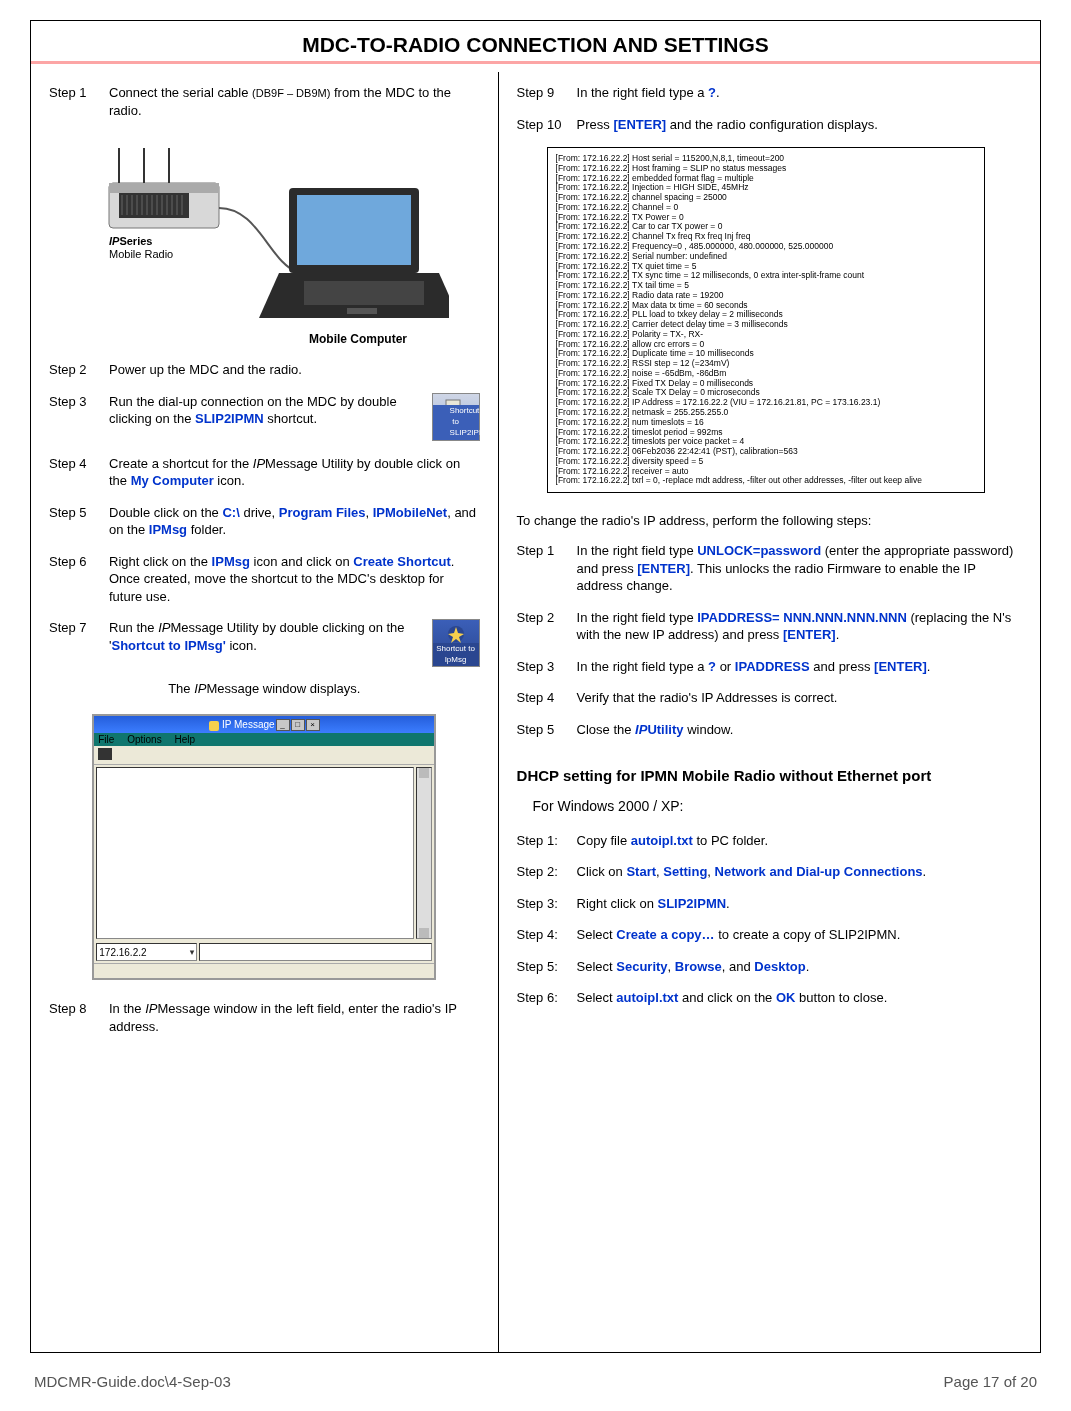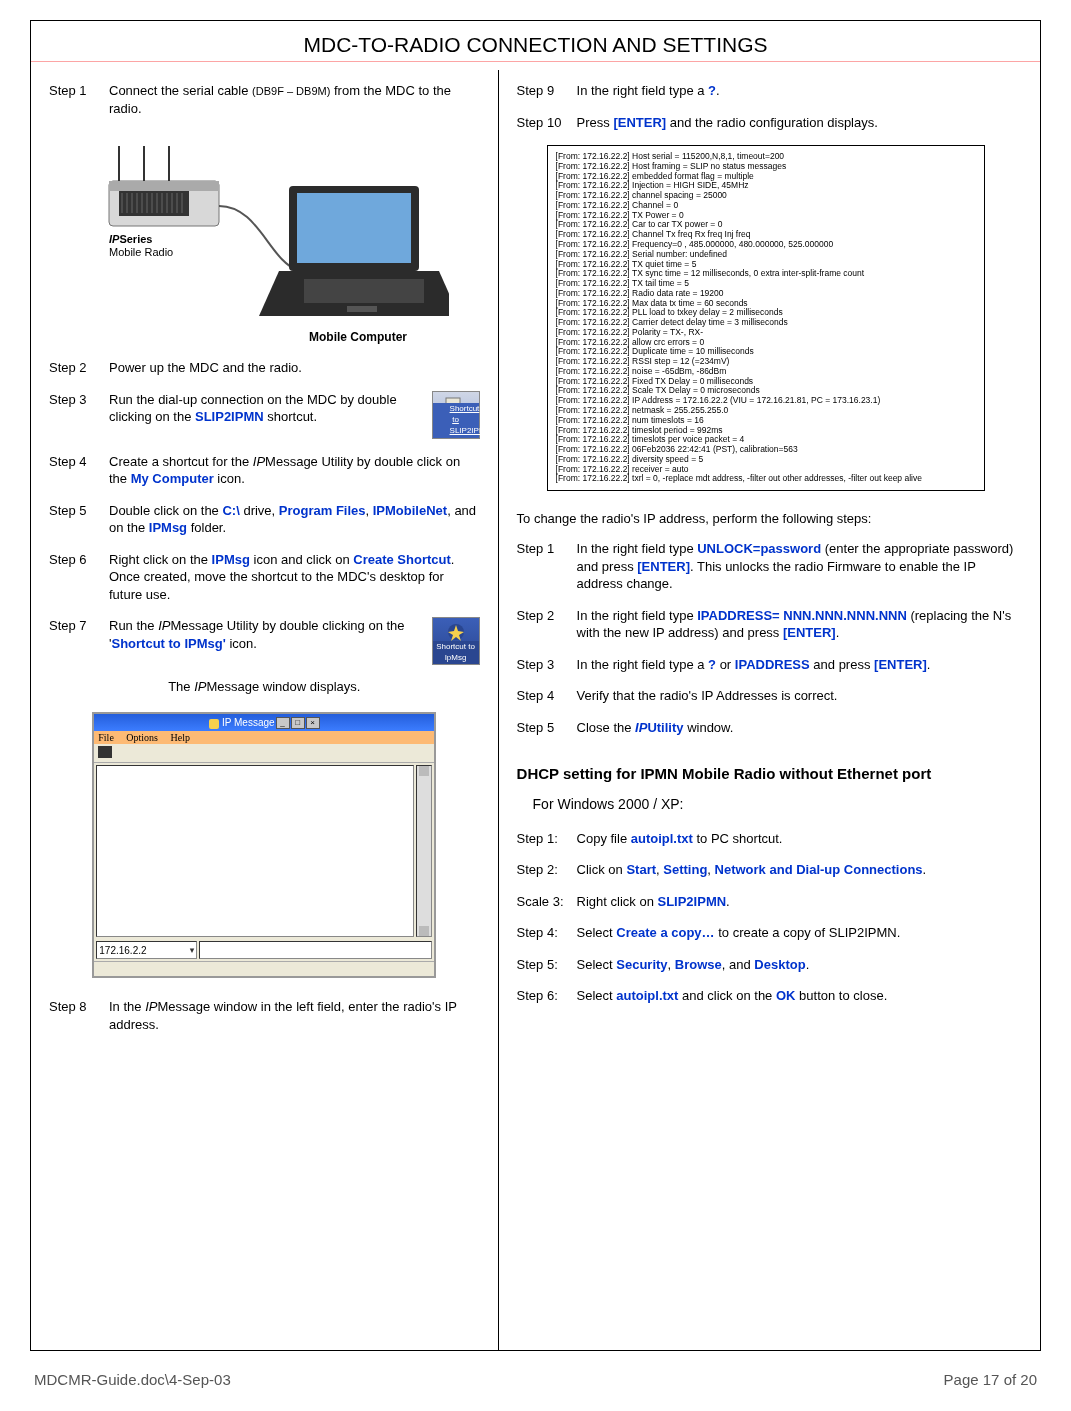--- a/index.html
+++ b/index.html
@@ -9,25 +9,25 @@
     padding: 20px 30px;
     color: #000;
     width: 1011px;
     background: #fff;
   }
   .page-border {
     border: 1px solid #000;
   }
   h1.title {
     font-size: 21px;
-    font-weight: normal;
+    font-weight: bold;
     text-align: center;
     margin: 8px 0;
     padding: 4px 0;
-    border-bottom: 1px solid #fca5a5;
+    border-bottom: 3px solid #fca5a5;
   }
   .content-wrap {
     display: flex;
     min-height: 1280px;
   }
   .col {
     padding: 12px 18px 18px 18px;
   }
   .col-left {
     width: 46%;
@@ -60,21 +60,21 @@
     height: 46px;
     float: right;
     margin-left: 8px;
     border: 1px solid #888;
     position: relative;
     font-size: 8px;
     text-align: center;
     color: #fff;
   }
   .icon-slip { background: linear-gradient(#cfd6e6,#9fb2d9); }
-  .icon-slip .cap { position:absolute; bottom:0; left:0; right:0; background:#3b5fb8; padding:1px 17px;text-decoration:underline;}
+  .icon-slip .cap { position:absolute; bottom:0; left:0; right:0; background:#3b5fb8; padding:1px 17px;}
   .icon-ipmsg { background: linear-gradient(#3b5fb8,#2a4690); }
   .icon-ipmsg .cap { position:absolute; bottom:0; left:0; right:0; background:#2a4690; padding:1px 0;}
   .center-caption {
     text-align: center;
     margin: 10px 0 18px 0;
   }
   .window {
     width: 340px;
     margin: 0 auto 20px auto;
     border: 2px solid #999;
@@ -86,21 +86,21 @@
     color:#fff;
     padding:2px 4px;
     display:flex;
     justify-content:center;
     align-items:center;
     font-size:10px;
   }
   .window .winbtns span {
     display:inline-block; width:12px; height:10px; background:#c8c8c8; border:1px solid #555; margin-left:1px; text-align:center; line-height:9px; color:#000; font-size:8px;
   }
-  .window .menubar { background:#fdba74; padding:1px 4px; font-size:10px;font-family:Liberation Serif, serif;}
+  .window .menubar { background:#0f766e; padding:1px 4px; font-size:10px;}
   .window .menubar span { margin-right:10px; }
   .window .toolbar { background:#ece9d8; padding:2px 4px; border-bottom:1px solid #aaa;}
   .window .toolbar .diskicon { display:inline-block; width:14px; height:12px; background:#333; position:relative;}
   .window .textarea-row { display:flex; }
   .window .bigtext {
     background:#fff; border:1px inset #888; height:170px; flex:1; margin:2px; position:relative;
   }
   .window .scrollbar { width:14px; background:#ddd; border:1px inset #888; margin:2px 2px 2px 0; position:relative;}
   .window .scrollbar::before, .window .scrollbar::after {
     content:""; position:absolute; left:2px; right:2px; height:10px; background:#bbb;
@@ -379,33 +379,33 @@
       <span> Close the </span><span class="em-blue italic">IP</span><span class="em-blue">Utility</span><span> window.</span>
     </div>
   </div>
 
   <h3 class="subhead">DHCP setting for IPMN Mobile Radio without Ethernet port</h3>
   <div class="os-line">For Windows 2000 / XP:</div>
 
   <div class="step">
     <div class="step-label">Step 1:</div>
     <div class="step-body">
-      <span>Copy file </span><span class="em-blue">autoipl.txt</span><span> to PC shortcut.</span>
+      <span>Copy file </span><span class="em-blue">autoipl.txt</span><span> to PC folder.</span>
     </div>
   </div>
 
   <div class="step">
     <div class="step-label">Step 2:</div>
     <div class="step-body">
       <span>Click on </span><span class="em-blue">Start</span><span>, </span><span class="em-blue">Setting</span><span>, </span><span class="em-blue">Network and Dial-up Connections</span><span>.</span>
     </div>
   </div>
 
   <div class="step">
-    <div class="step-label">Scale 3:</div>
+    <div class="step-label">Step 3:</div>
     <div class="step-body">
       <span> Right click on </span><span class="em-blue">SLIP2IPMN</span><span>.</span>
     </div>
   </div>
 
   <div class="step">
     <div class="step-label">Step 4:</div>
     <div class="step-body">
       <span>Select </span><span class="em-blue">Create a copy…</span><span> to create a copy of SLIP2IPMN.</span>
     </div>

